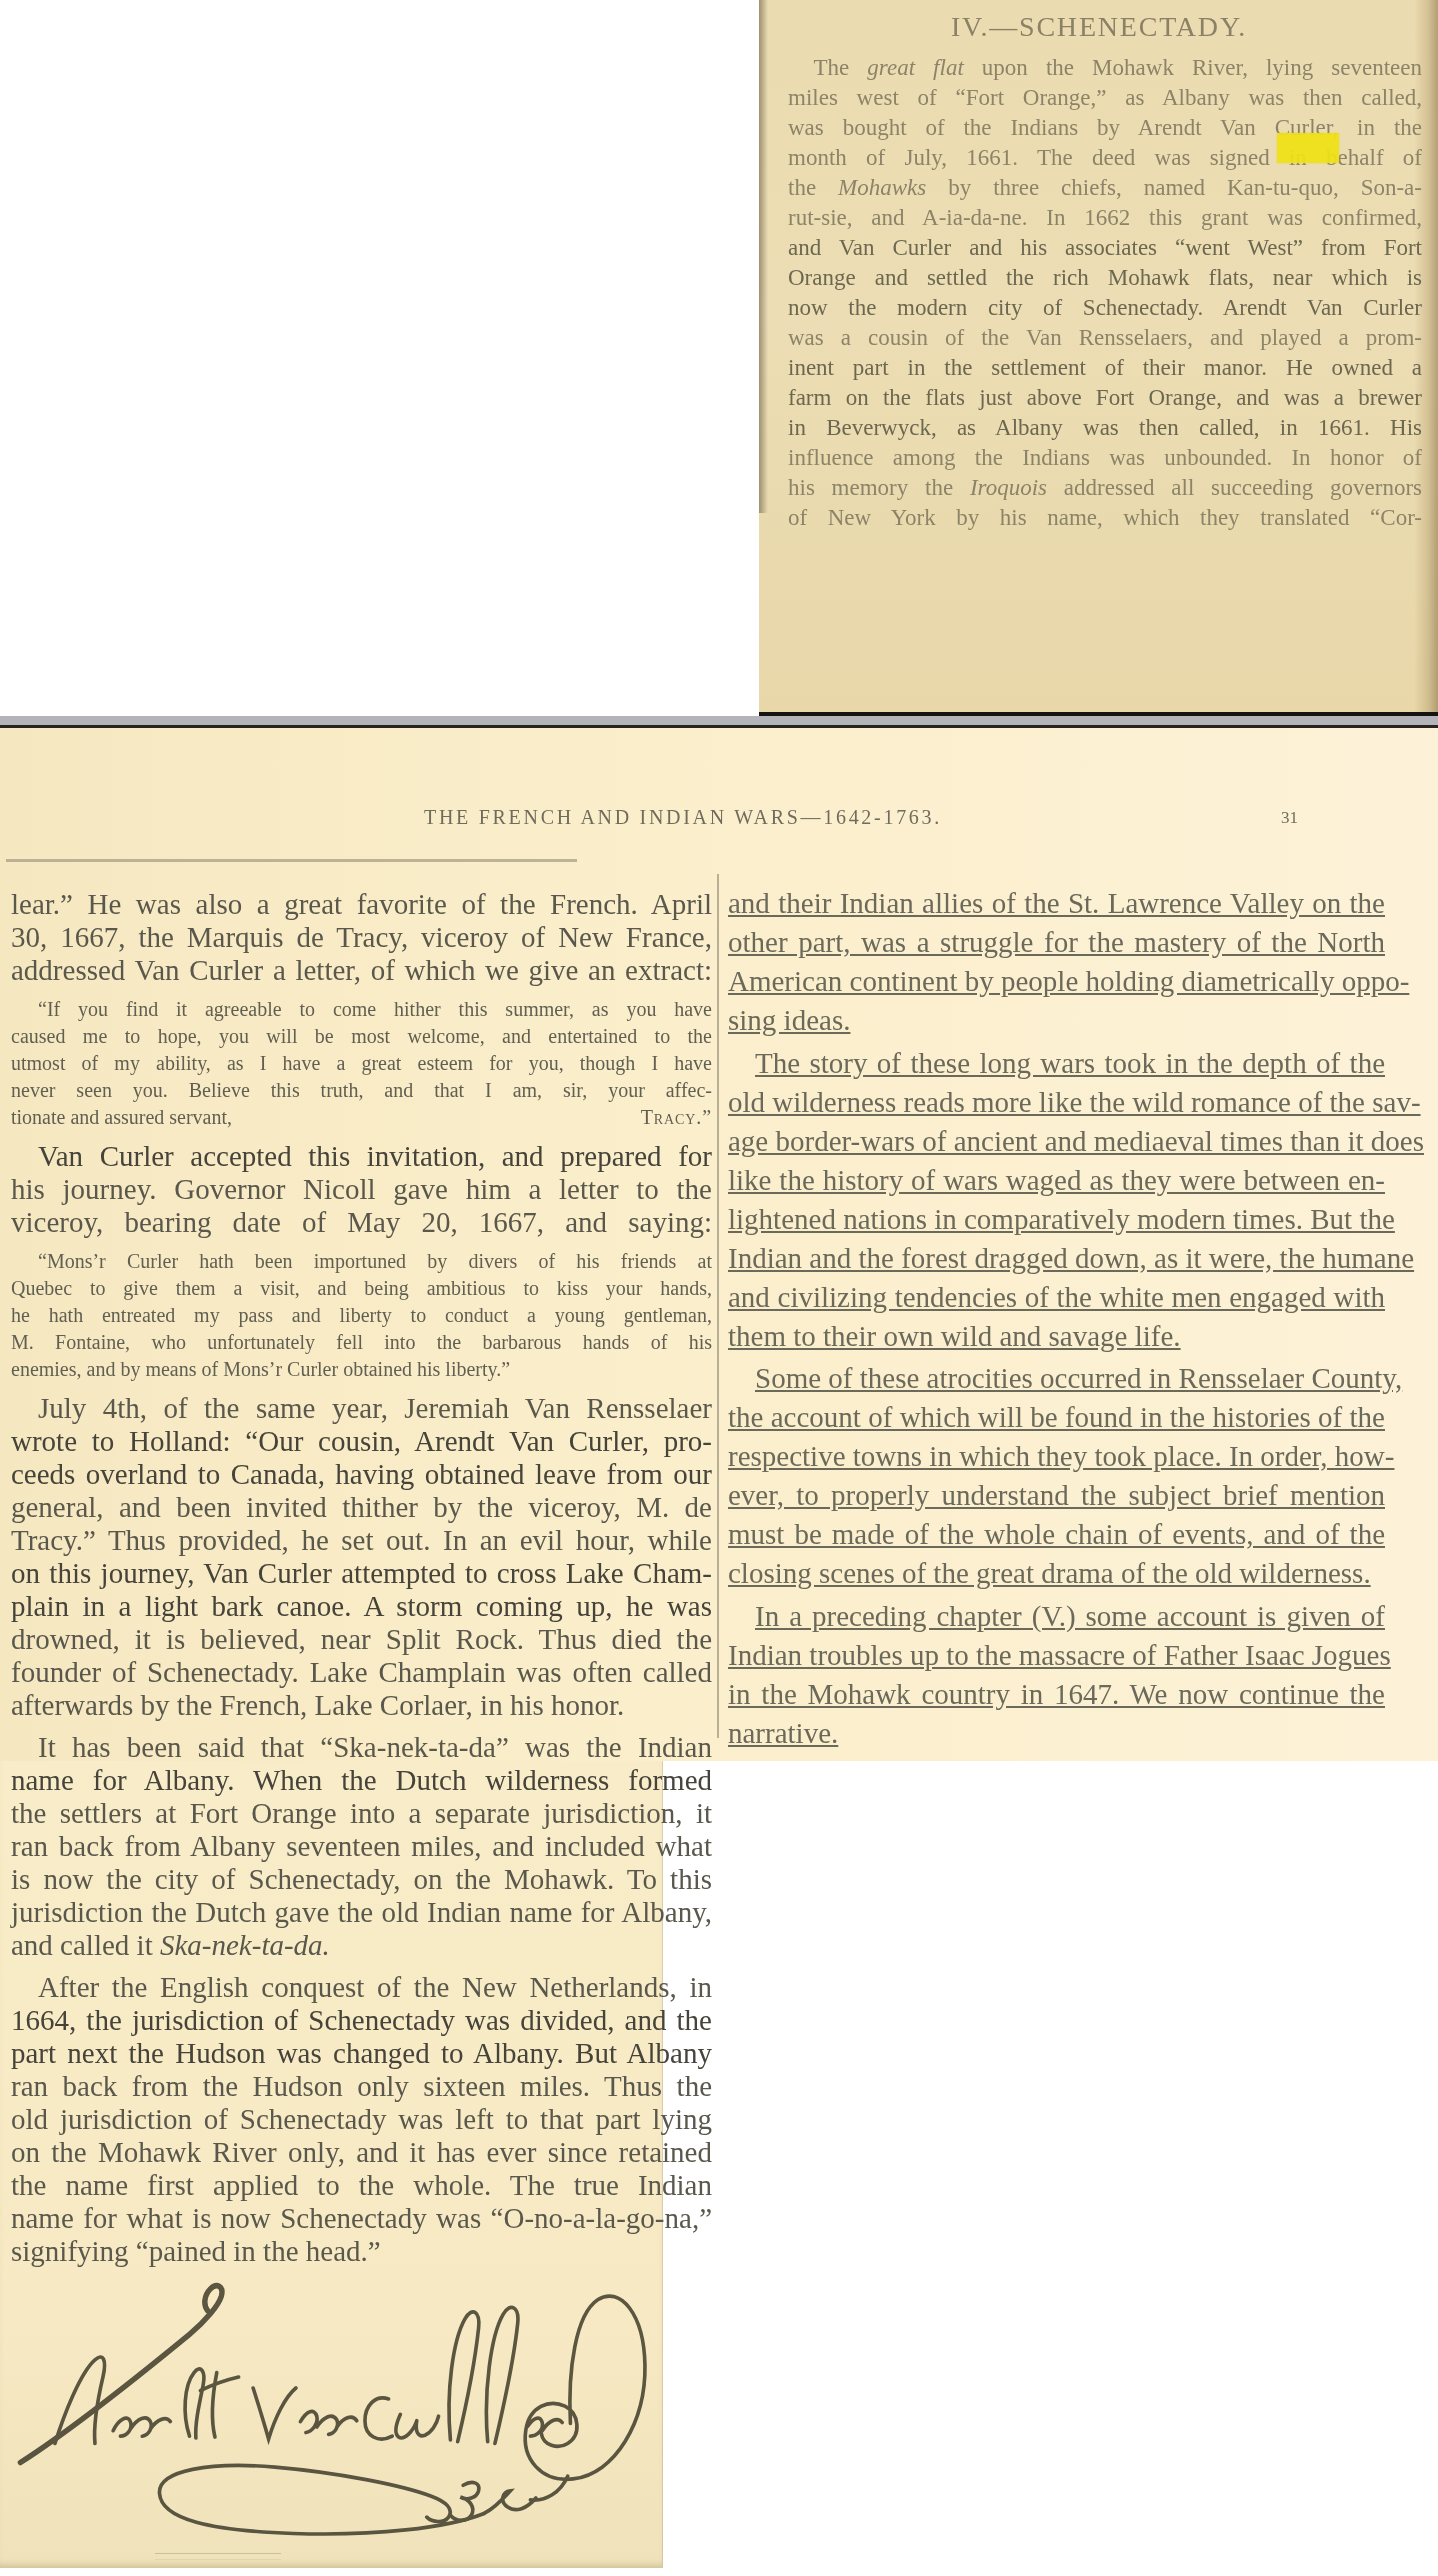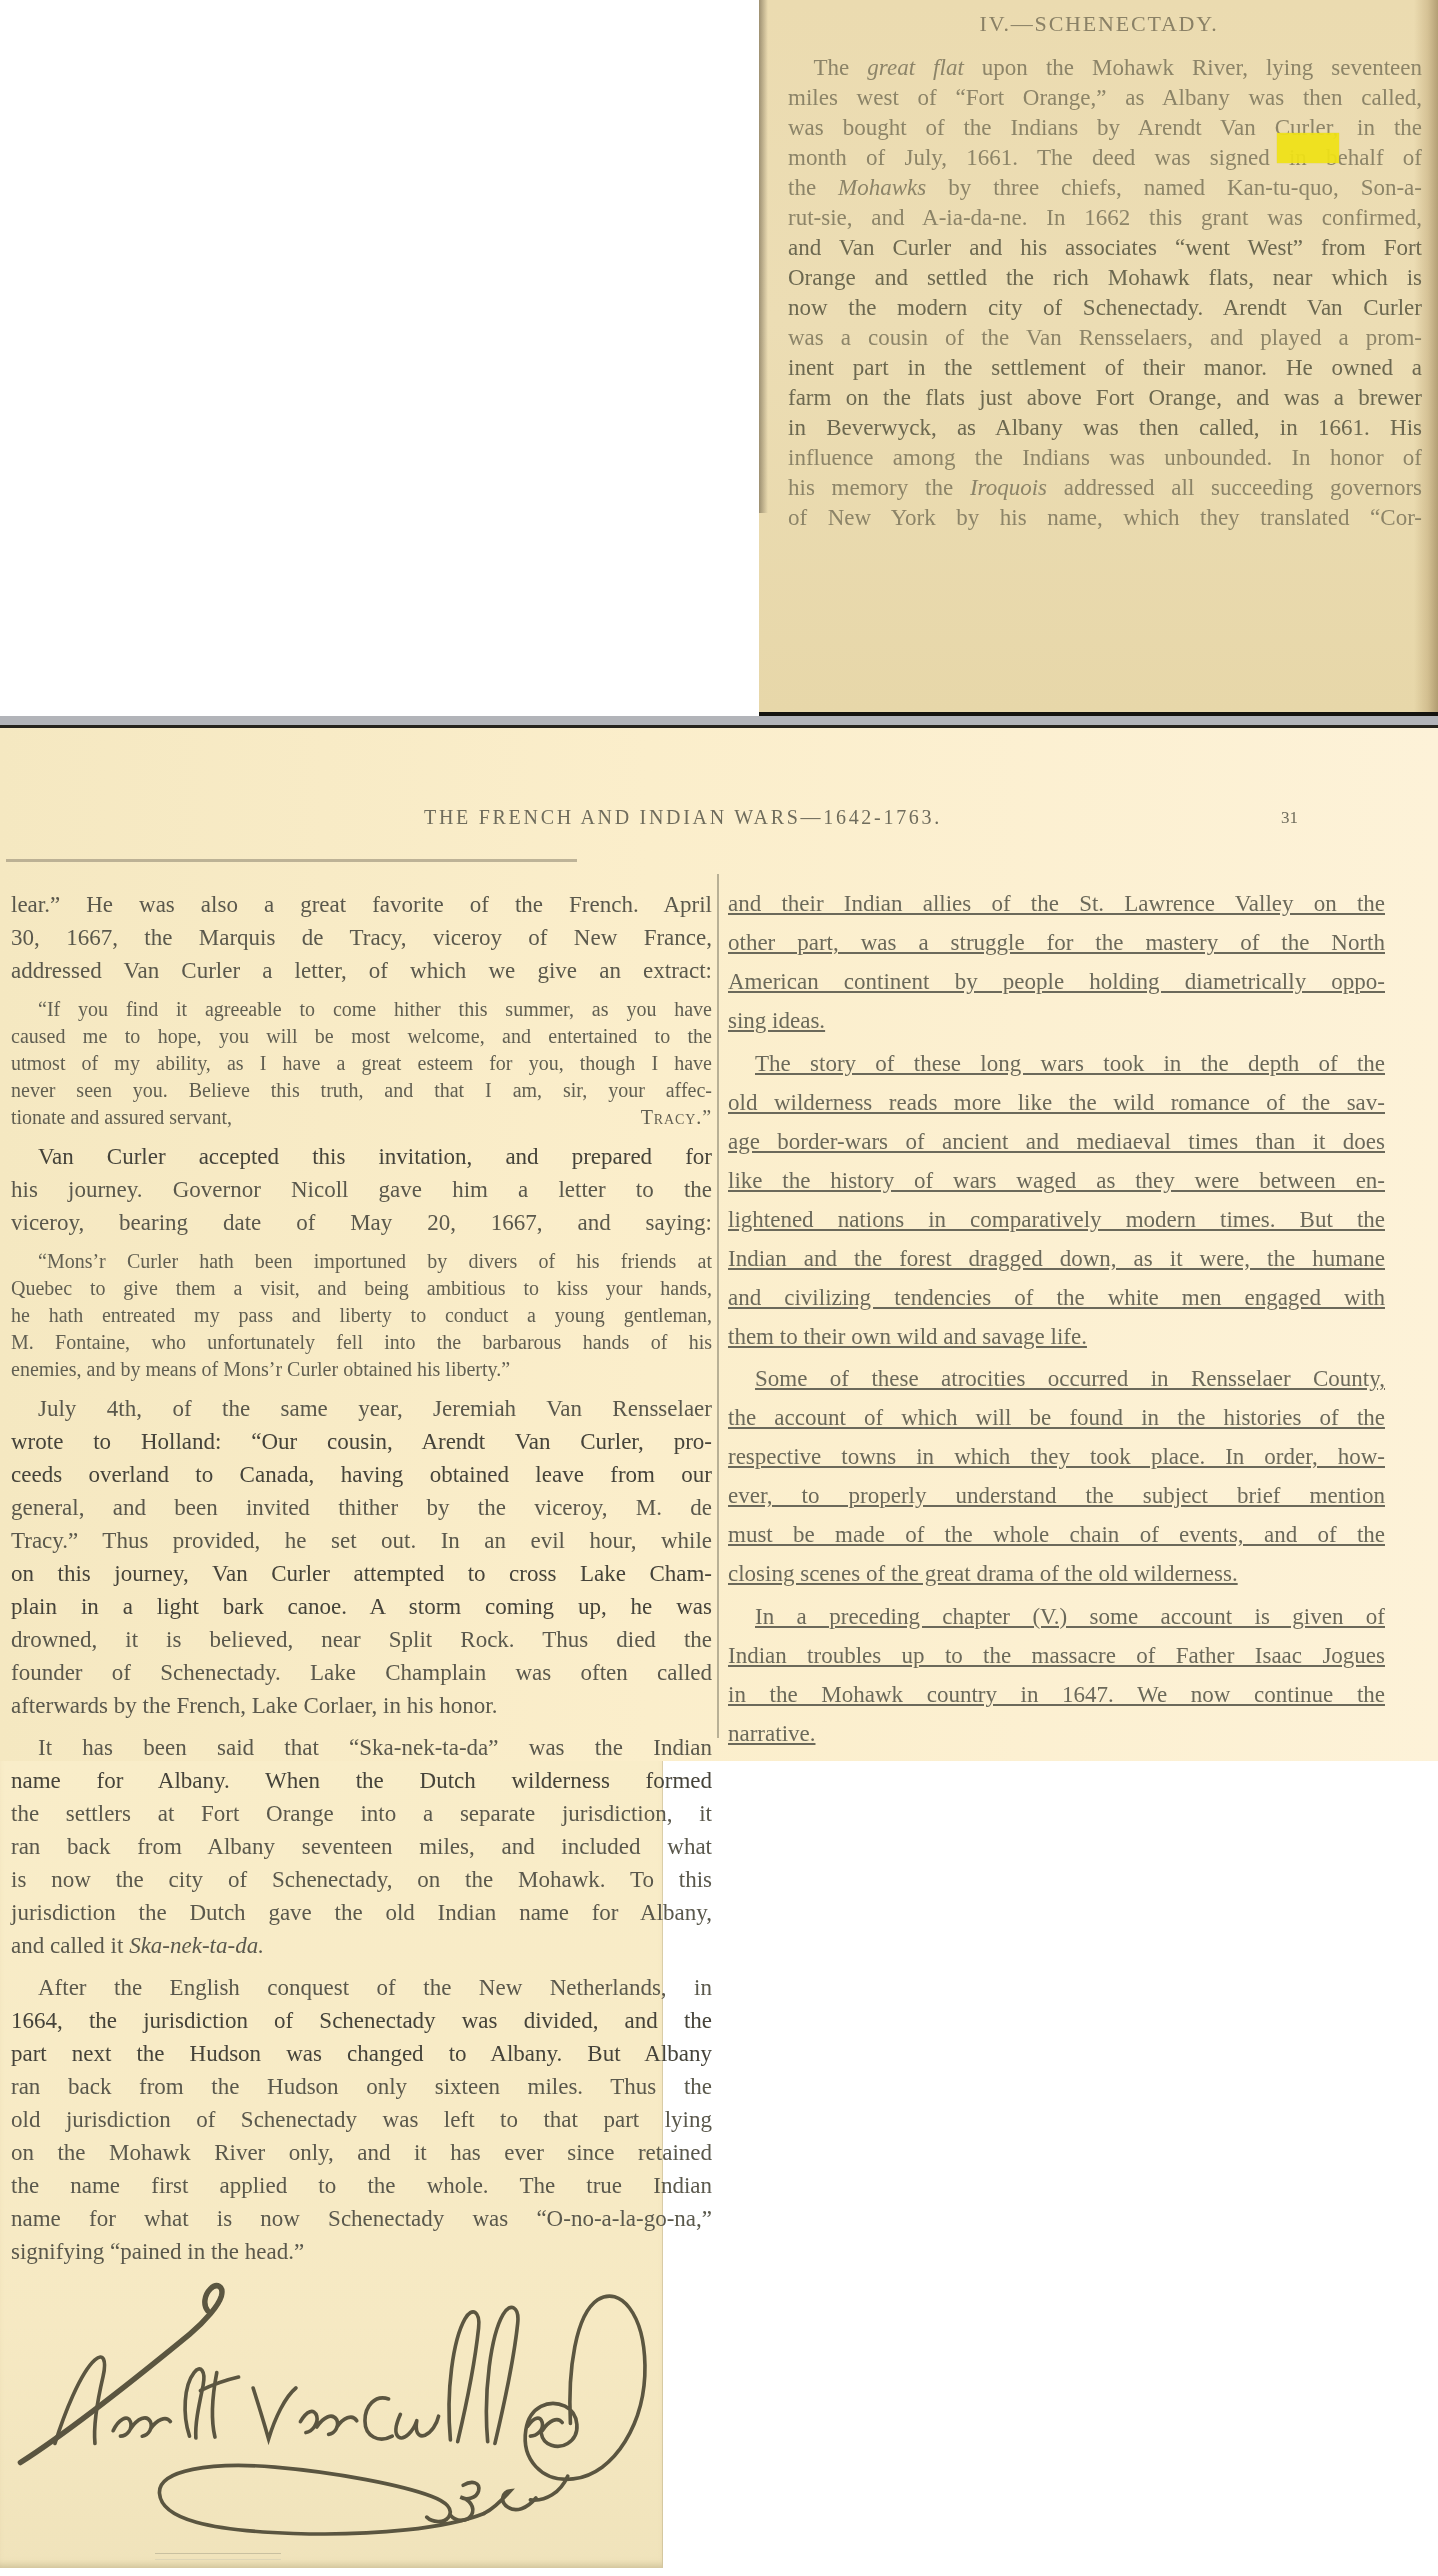--- a/index.html
+++ b/index.html
@@ -7,21 +7,21 @@
        font-family:"Liberation Serif","DejaVu Serif",serif;}
   .abs{position:absolute;}
 
   
   .bg-page1{left:759px;top:0;width:680px;height:712px;
     background:linear-gradient(180deg,#ebdbb0 0%,#ecddb4 45%,#e7d7a9 100%);}
   .bg-page1::before{content:"";position:absolute;left:0;top:0;width:9px;height:72%;
     background:linear-gradient(90deg,rgba(62,52,36,.45),rgba(62,52,36,0));}
   .bg-page1::after{content:"";position:absolute;right:0;top:0;width:25.5px;height:100%;
     background:linear-gradient(90deg,rgba(150,120,70,0) 0%,rgba(148,118,68,.25) 55%,rgba(118,92,52,.5) 100%);}
-  .p1-header{left:759px;top:11px;width:680px;text-align:center;font-size:22px;
+  .p1-header{left:759px;top:11px;width:680px;text-align:center;font-size:28px;
     letter-spacing:1.8px;color:#8a8166;filter:blur(0.4px);}
   .p1-text{left:788px;top:53px;width:634px;color:#8c8468;font-size:23px;filter:blur(0.4px);}
   .p1-text .line{line-height:30px;height:30px;text-align:justify;text-align-last:justify;white-space:nowrap;}
   .p1-text .line.dark{color:#6c6850;}
   .p1-highlight{left:1277px;top:133px;width:62px;height:30px;background:#f0e216;
     opacity:.93;box-shadow:0 0 0.9px #cdbd12;}
 
   
   .band1{left:759px;top:712px;width:680px;height:3.6px;background:#15140f;}
   .band2{left:0;top:716px;width:1439px;height:9px;background:#b2b4b9;}
@@ -39,21 +39,21 @@
   .p2-pagenum{left:1281px;top:808px;font-size:17px;color:#6f6c5c;filter:blur(0.3px);}
   .p2-rule{left:5.5px;top:859px;width:571px;height:2.7px;background:#9c937c;opacity:.65;}
   .p2-coldiv{left:717px;top:874px;width:1.8px;height:864px;background:#76725e;opacity:.5;}
 
   .col{color:#5a584c;}
   .col .para{margin:0 0 9px 0;}
   .col .line{text-align:justify;text-align-last:justify;white-space:nowrap;}
   .col .line.short{text-align-last:left;}
   .col .line.split{display:flex;justify-content:space-between;text-align:center;white-space:normal;}
   .col .line.dark{color:#45433a;}
-  .col .para.normal{font-size:23px;}
+  .col .para.normal{font-size:29px;}
   .col .para.quote{font-size:20px;color:#615f52;}
   .col .para.normal .line:first-child,
   .col .para.quote .line:first-child{padding-left:27px;}
   .col .para.cont .line:first-child{padding-left:0;}
   .p1-text .line:first-child{padding-left:25.5px;}
 
   .col-left{left:11px;top:888px;width:701px;filter:blur(0.3px);}
   .col-left .para.normal .line{line-height:33px;height:33px;}
   .col-left .para.quote .line{line-height:27px;height:27px;}
 

